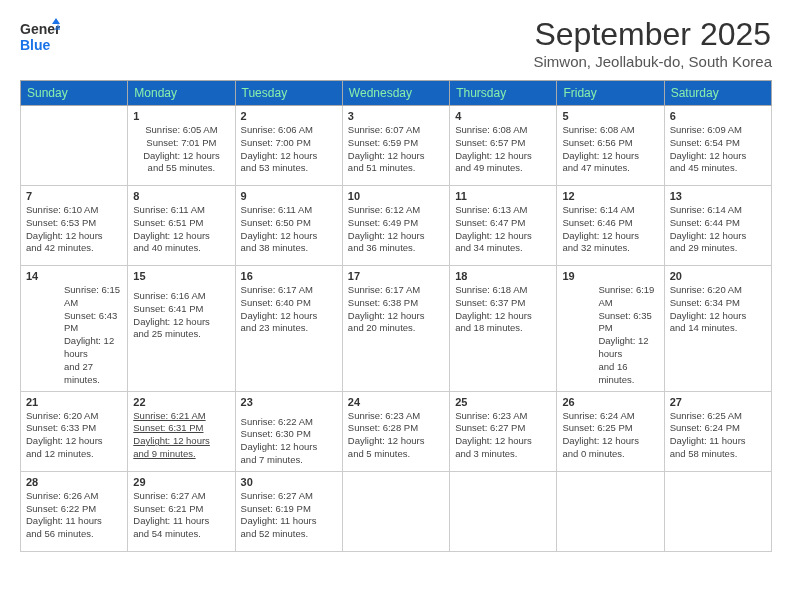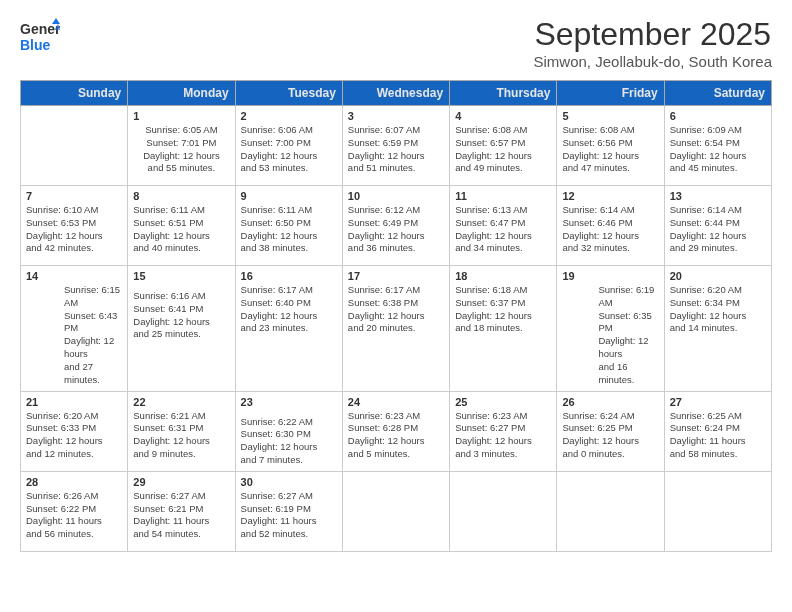--- a/index.html
+++ b/index.html
@@ -32,25 +32,25 @@
       font-size: 15px;
       color: #555;
     }
     .calendar {
       width: 100%;
       border-collapse: collapse;
       font-size: 10.5px;
     }
     .calendar th {
       background-color: #1565c0;
-      color: #e5e5e5;
-      text-align: right;
+      color: #86efac;
+      text-align: left;
       padding: 5px 6px;
       font-size: 12px;
-      font-weight: bold;
+      font-weight: normal;
       border: 1px solid #aaa;
     }
     .calendar td {
       border: 1px solid #ccc;
       vertical-align: top;
       padding: 4px 5px;
       width: 107px;
       height: 80px;
       color: #333;
     }
@@ -255,21 +255,21 @@
         <tr>
           <td>
             <span class="day-num">21</span>
             <div class="day-info" style="white-space: pre-line;">Sunrise: 6:20 AM
 Sunset: 6:33 PM
 Daylight: 12 hours
 and 12 minutes.</div>
           </td>
           <td>
             <span class="day-num">22</span>
-            <div class="day-info" style="white-space: pre-line;">Sunrise: 6:21 AM
+            <div class="day-info" style="white-space: pre-line; text-decoration: underline;">Sunrise: 6:21 AM
 Sunset: 6:31 PM
 Daylight: 12 hours
 and 9 minutes.</div>
           </td>
           <td>
             <span class="day-num">23</span>
             <div class="day-info" style="white-space: pre-line; margin-top: 8px;">Sunrise: 6:22 AM
 Sunset: 6:30 PM
 Daylight: 12 hours
 and 7 minutes.</div>

